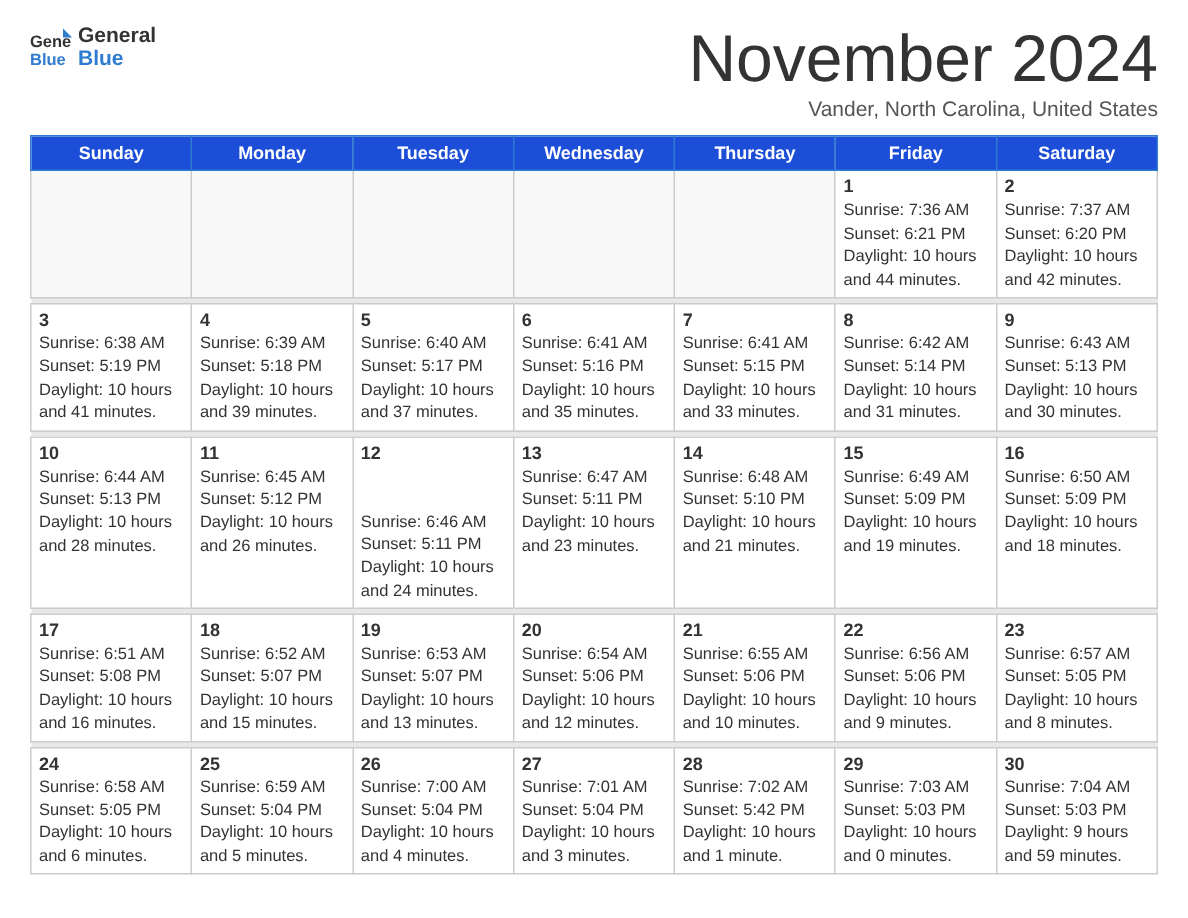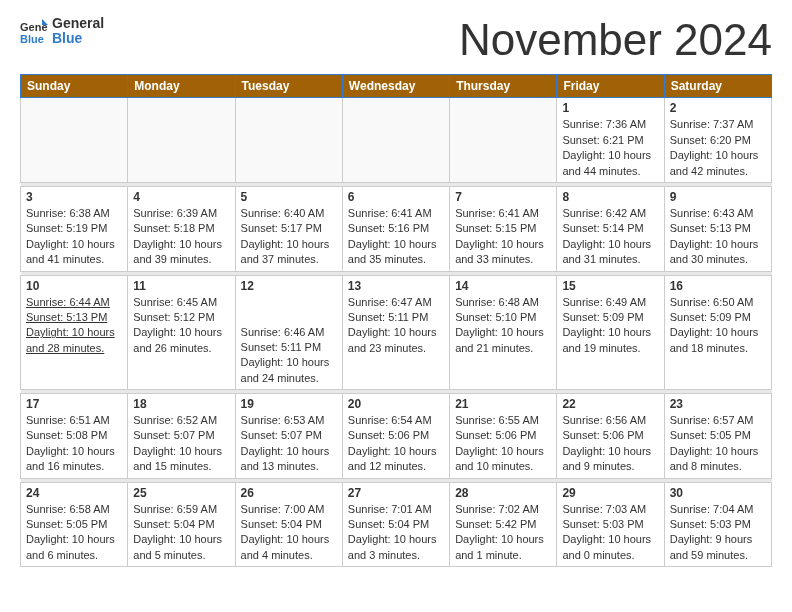--- a/index.html
+++ b/index.html
@@ -54,23 +54,23 @@
     }
     .location {
       font-size: 14px;
       color: #555;
     }
     .calendar {
       width: 100%;
       border-collapse: collapse;
     }
     .calendar th {
-      background-color: #a16207;
+      background-color: #1d4ed8;
       color: white;
-      text-align: left;
+      text-align: center;
       padding: 4px 6px;
       font-size: 12px;
       border: 1px solid #2e7bcf;
     }
     .calendar td {
       border: 1px solid #ccc;
       vertical-align: top;
       padding: 3px 5px;
       width: calc(100%/7);
       height: 78px;
@@ -102,20 +102,21 @@
         <text x="0" y="26" font-size="11" font-weight="bold" fill="#2e7bcf">Blue</text>
         <polygon points="22,2 28,8 22,8" fill="#2e7bcf"></polygon>
       </svg>
       <div class="logo-text">
         <span class="logo-general">General</span>
         <span class="logo-blue">Blue</span>
       </div>
     </div>
     <div class="title-block">
       <div class="month-title">November 2024</div>
+      <div class="location">Vander, North Carolina, United States</div>
     </div>
   </div>
 
   <table class="calendar">
     <thead>
       <tr>
       <th>Sunday</th>
           <th>Monday</th>
           <th>Tuesday</th>
           <th>Wednesday</th>
@@ -199,21 +200,21 @@
 Daylight: 10 hours
 and 30 minutes.</div>
           </td>
         </tr>
         <tr>
           <td colspan="7" style="height: 4px; padding: 0px; background: rgb(232, 232, 232); border: none;"></td>
         </tr>
         <tr>
           <td>
             <div class="day-number">10</div>
-            <div class="day-info" style="white-space: pre-line; text-decoration: underline;">Sunrise: 6:44 AM
+            <div class="day-info" style="white-space: pre-line;">Sunrise: 6:44 AM
 Sunset: 5:13 PM
 Daylight: 10 hours
 and 28 minutes.</div>
           </td>
           <td>
             <div class="day-number">11</div>
             <div class="day-info" style="white-space: pre-line;">Sunrise: 6:45 AM
 Sunset: 5:12 PM
 Daylight: 10 hours
 and 26 minutes.</div>

